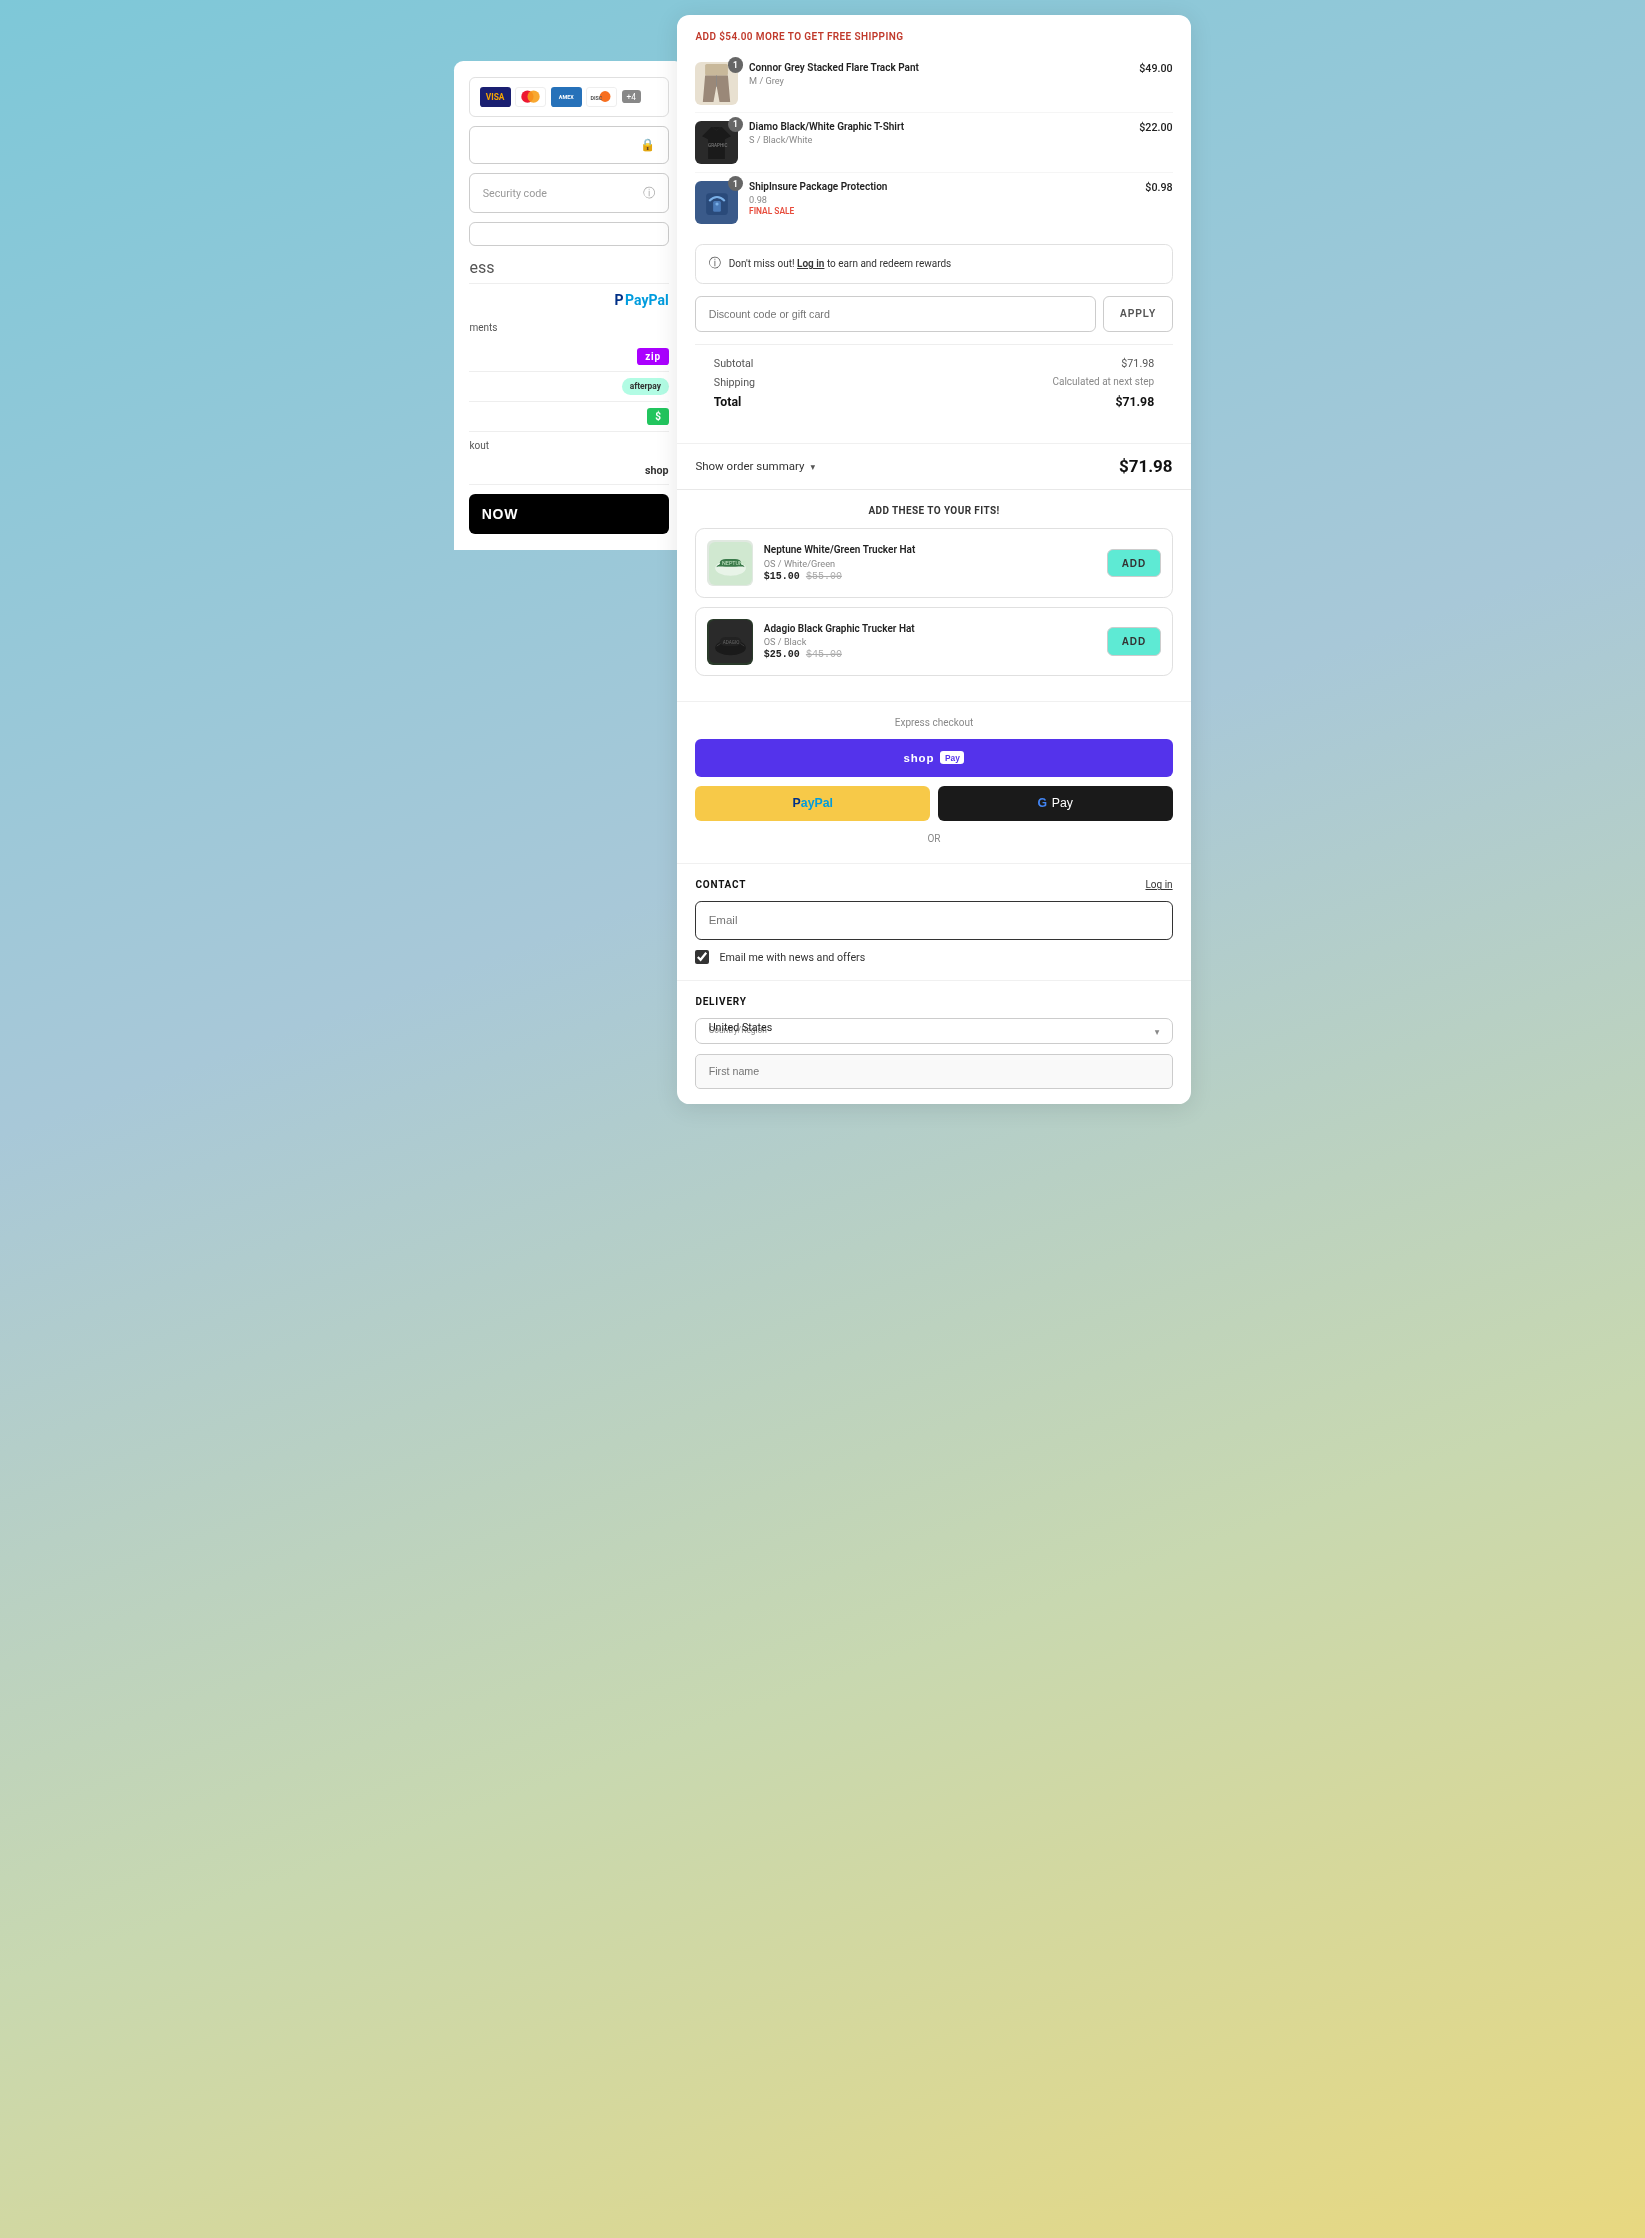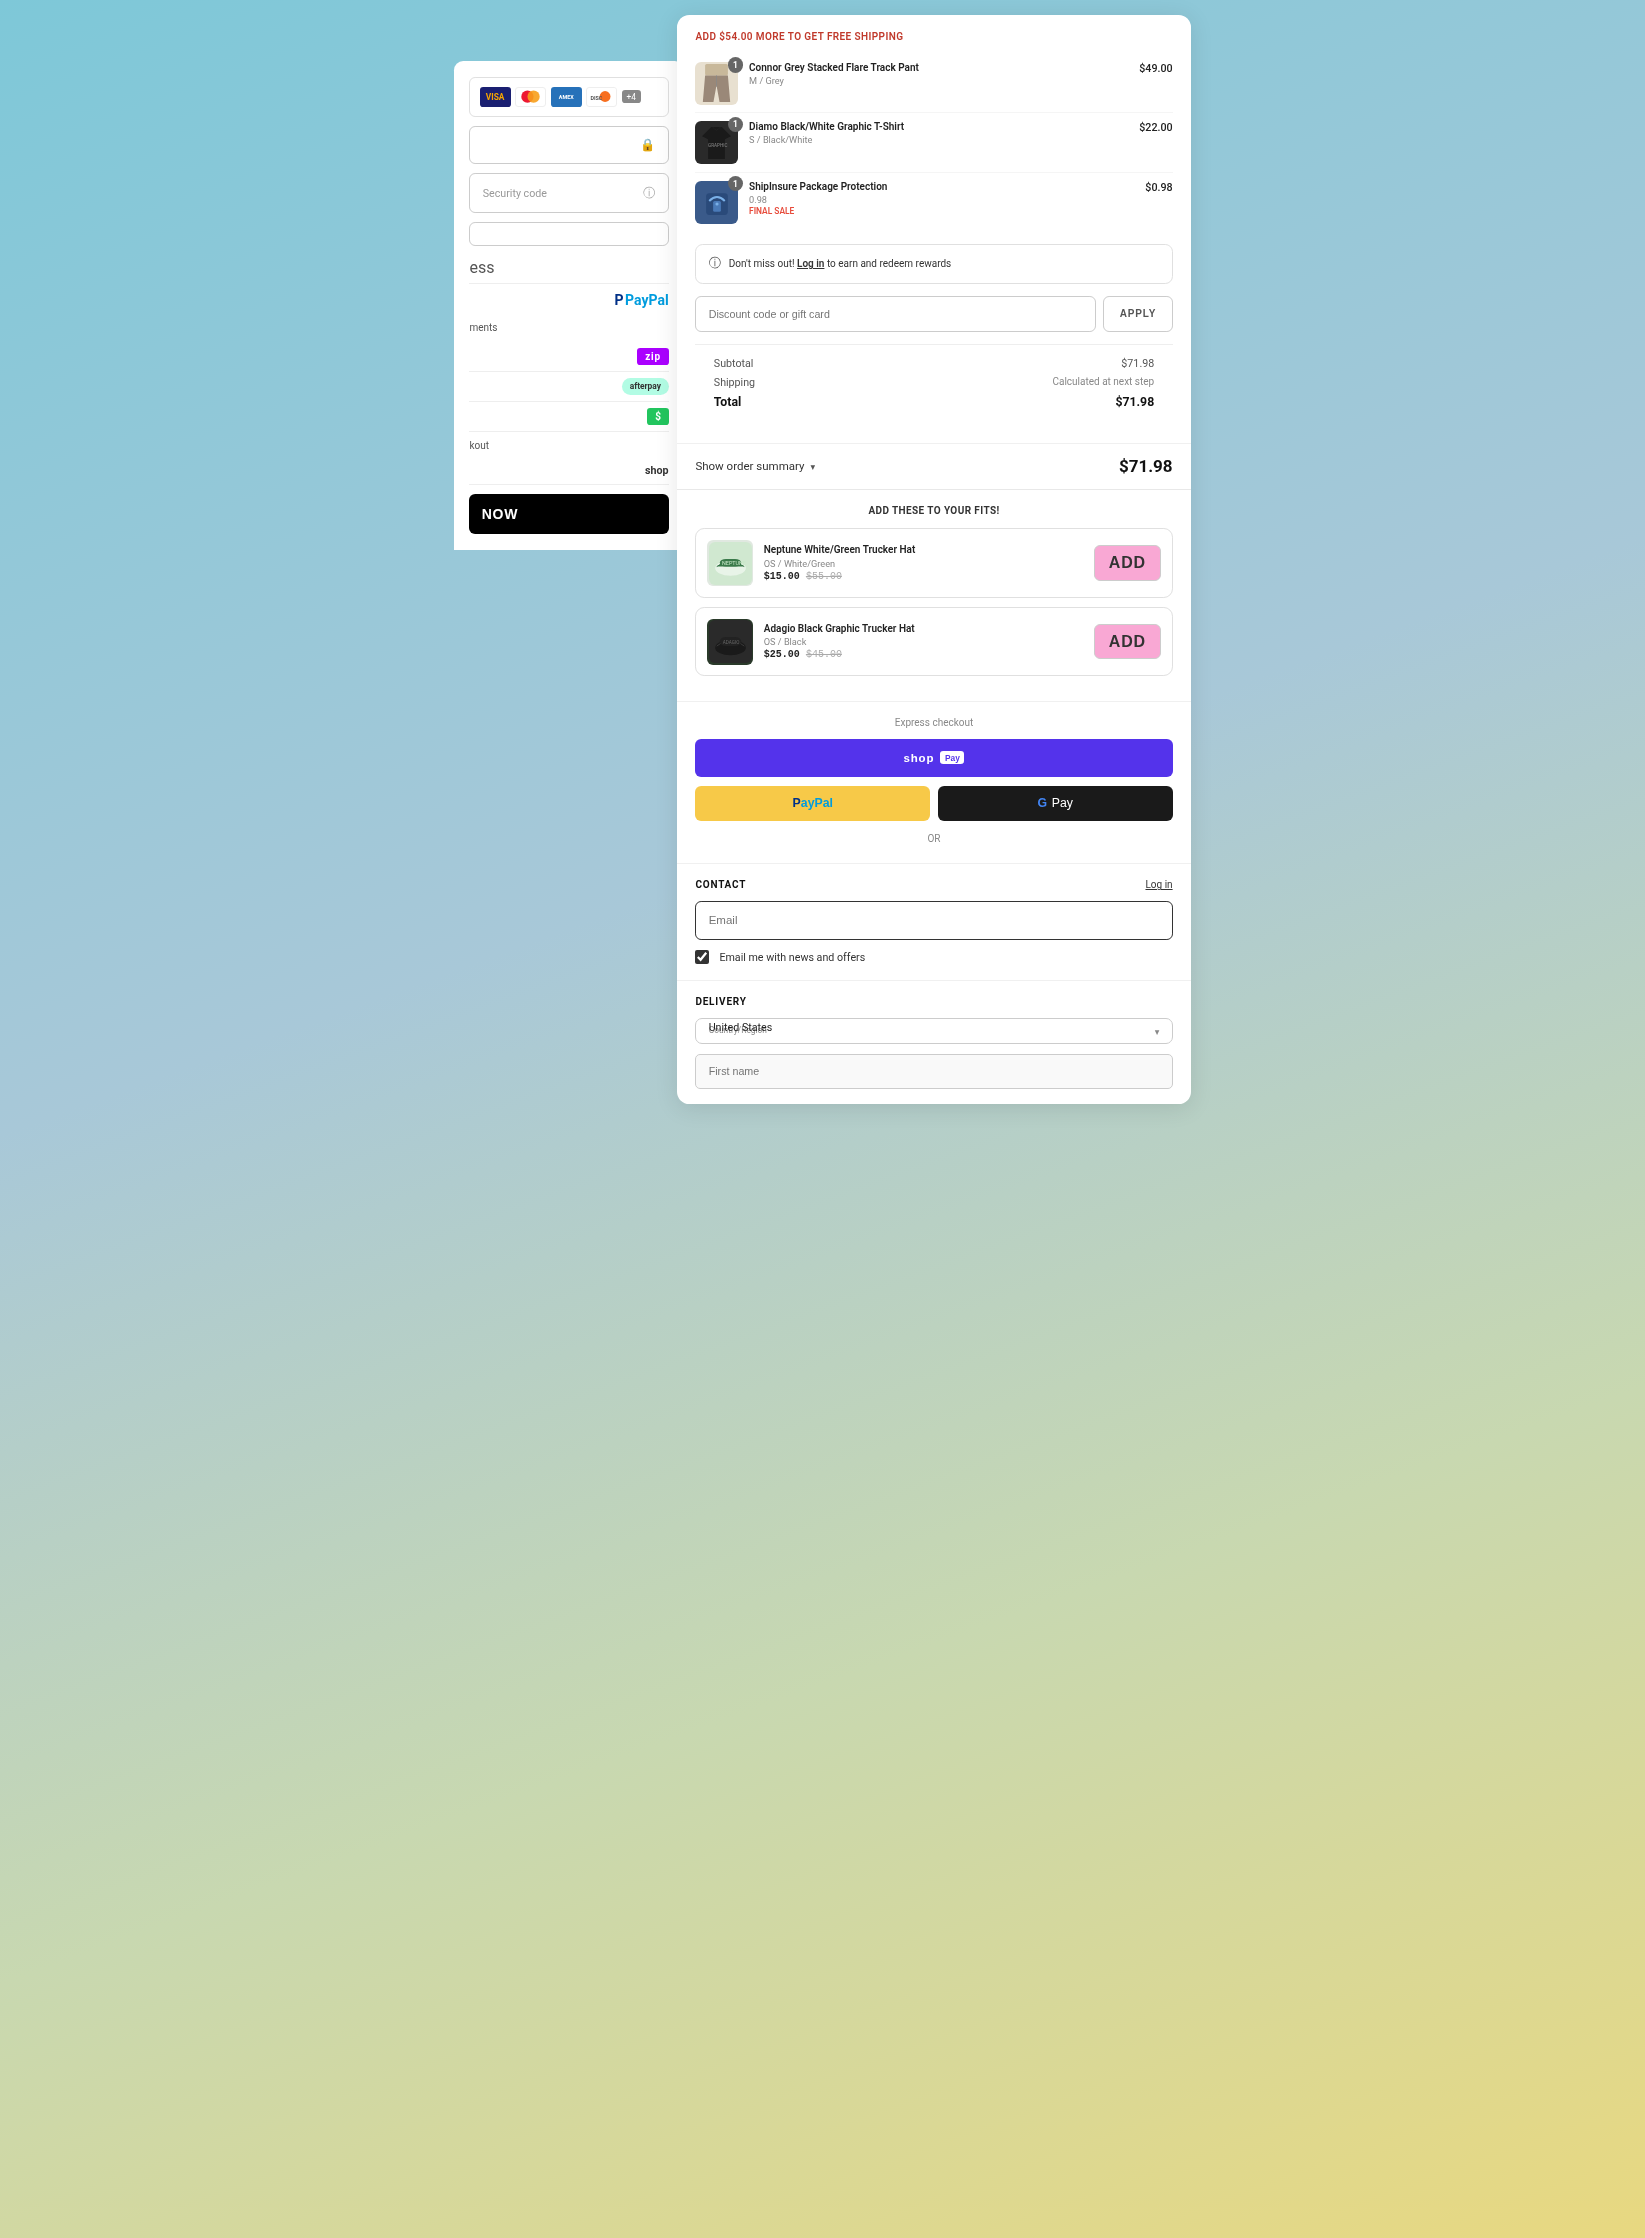--- a/index.html
+++ b/index.html
@@ -361,25 +361,25 @@
       font-size: 10px;
       font-weight: 600;
       color: #222;
       margin-bottom: 2.3px;
     }
     .rec-variant { font-size: 9.2px; color: #888; margin-bottom: 2.3px; }
     .rec-prices { display: flex; align-items: center; gap: 6.1px; font-family: Liberation Mono, monospace; }
     .rec-price { font-size: 10px; font-weight: 600; color: #222; }
     .rec-original { font-size: 10px; color: #aaa; text-decoration: line-through; }
     .add-btn {
-      background: #f9a8d4;
+      background: #5eead4;
       border: 0.8px solid #ccc;
       border-radius: 6.1px;
       padding: 7.7px 14px;
-      font-size: 16px;
+      font-size: 10px;
       font-weight: 600;
       color: #333;
       cursor: pointer;
       letter-spacing: 0.8px;
     }
 
     
     .express-checkout {
       padding: 15.4px 18.4px;
       border-bottom: 0.8px solid #f0f0f0;

